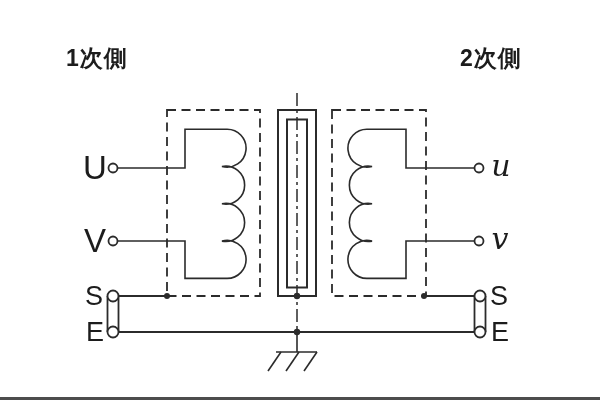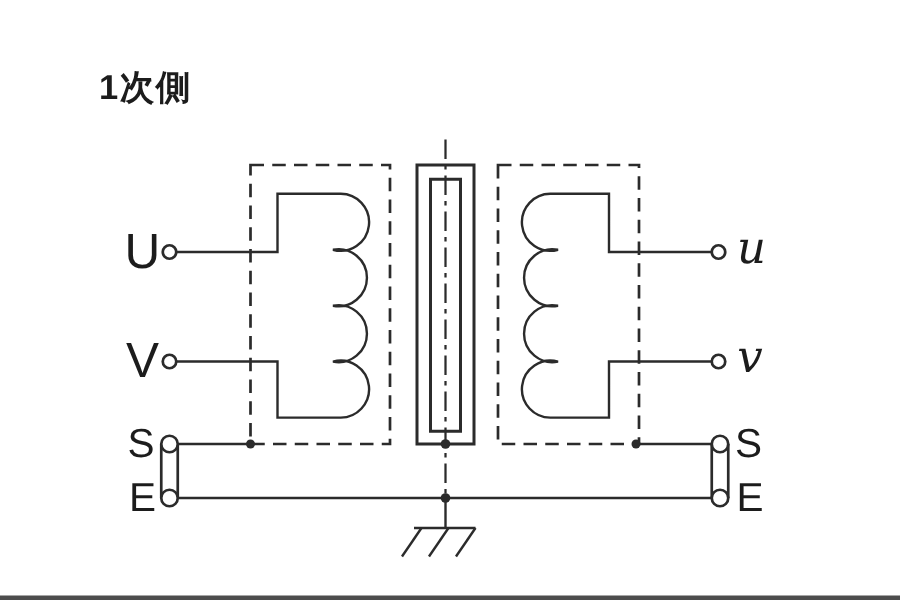--- a/index.html
+++ b/index.html
@@ -83,20 +83,21 @@
       <g fill="#2b2b2b" stroke="none">
         <circle cx="167" cy="296" r="3"></circle>
         <circle cx="424" cy="296" r="3"></circle>
         <circle cx="297" cy="296" r="3.2"></circle>
         <circle cx="297" cy="332" r="3.2"></circle>
       </g>
     </g>
   </svg>
 
   <div class="lbl hdr" style="left:66px;top:47px;">1次側</div>
+  <div class="lbl hdr" style="left:460px;top:47px;">2次側</div>
 
   <div class="lbl term-big" style="left:95px;top:167px;">U</div>
   <div class="lbl term-big" style="left:95px;top:240px;">V</div>
   <div class="lbl term-med" style="left:94px;top:296px;">S</div>
   <div class="lbl term-med" style="left:95px;top:332px;">E</div>
 
   <div class="lbl term-math" style="left:501px;top:166px;">u</div>
   <div class="lbl term-math" style="left:500px;top:239px;">v</div>
   <div class="lbl term-med" style="left:499px;top:296px;">S</div>
   <div class="lbl term-med" style="left:500px;top:332px;">E</div>

